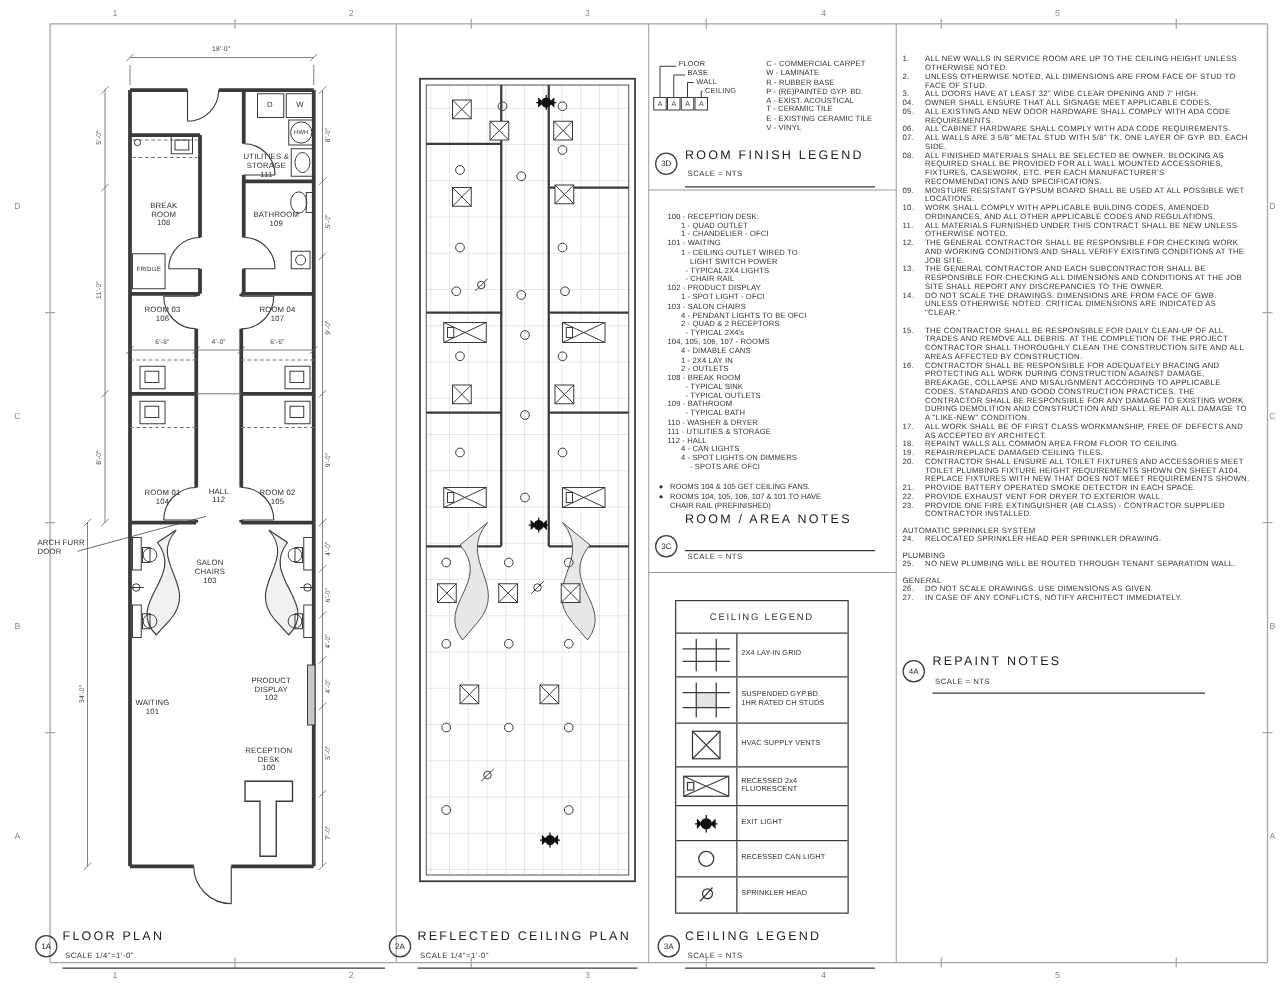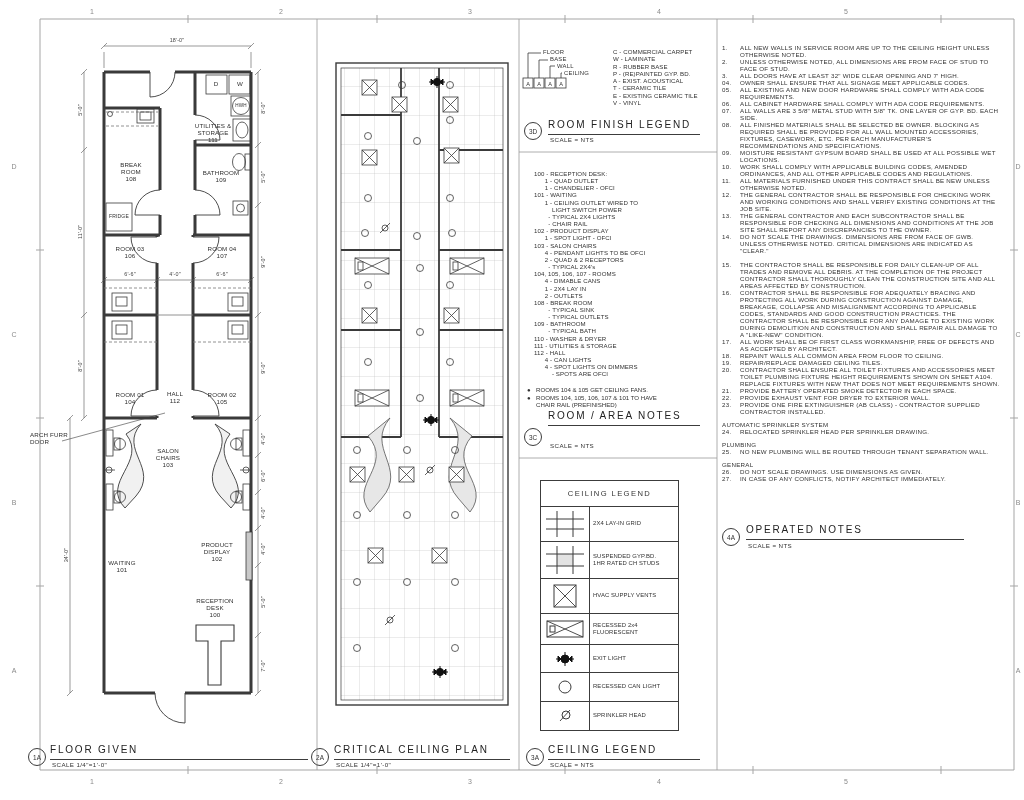--- a/index.html
+++ b/index.html
@@ -8,21 +8,21 @@
   svg{position:absolute;left:0;top:0;}
   .lbl{position:absolute;transform:translate(-50%,-50%);text-align:center;font-size:6.2px;
        line-height:1.15;letter-spacing:.15px;color:#2f2f2f;white-space:pre-line;}
   .lbl.v{transform:translate(-50%,-50%) rotate(-90deg);white-space:nowrap;}
   .lbl.left{transform:translate(0,-50%);text-align:left;}
   .dim{font-size:5.4px;color:#444;}
   .gridlbl{position:absolute;font-size:7px;color:#8a8a8a;transform:translate(-50%,-50%);}
   .refcirc{position:absolute;width:16px;height:16px;border:1px solid #3c3c3c;border-radius:50%;
            font-size:6.4px;display:flex;align-items:center;justify-content:center;color:#2f2f2f;}
   .dtitle{position:absolute;font-size:10px;letter-spacing:1.8px;color:#222;
-          border-bottom:1px solid #3c3c3c;padding-bottom:4px;white-space:nowrap;}
+          border-bottom:1px solid #3c3c3c;padding-bottom:19px;white-space:nowrap;}
   .dscale{position:absolute;font-size:6.2px;letter-spacing:.4px;color:#333;}
   .fin-entries{position:absolute;left:613px;top:48px;width:104px;font-size:6.1px;line-height:7.3px;letter-spacing:.1px;}
   .fin-diag-lbl{position:absolute;font-size:5.9px;letter-spacing:.2px;}
   .fin-box-letter{position:absolute;font-size:5.6px;transform:translate(-50%,-50%);}
   .ran-lines{position:absolute;left:534px;top:170px;width:182px;font-size:6.1px;line-height:7.15px;
              letter-spacing:.1px;}
   .ran-lines div{white-space:pre;}
   .ran-bullets{position:absolute;left:527px;top:386px;width:188px;font-size:6.1px;line-height:7.2px;}
   .bullet-row{display:flex;margin-bottom:1px;}
   .bullet-row .b{width:9px;flex:0 0 9px;}
@@ -689,37 +689,37 @@
 
         <div class="note">
           <span class="nn">27.</span>
           <span class="nt">IN CASE OF ANY CONFLICTS, NOTIFY ARCHITECT IMMEDIATELY.</span>
         </div>
       </div>
   </div>
 
   <div>
     <div class="refcirc" style="left:28px;top:748px">1A</div>
-    <div class="dtitle" style="left:50px;top:744px;width:258px">FLOOR GIVEN</div>
+    <div class="dtitle" style="left:50px;top:744px;width:258px">FLOOR PLAN</div>
     <div class="dscale" style="left:52px;top:761px">SCALE 1/4"=1'-0"</div>
 
     <div class="refcirc" style="left:311px;top:748px">2A</div>
-    <div class="dtitle" style="left:334px;top:744px;width:176px">CRITICAL  CEILING  PLAN</div>
+    <div class="dtitle" style="left:334px;top:744px;width:176px">REFLECTED  CEILING  PLAN</div>
     <div class="dscale" style="left:336px;top:761px">SCALE 1/4"=1'-0"</div>
 
     <div class="refcirc" style="left:526px;top:748px">3A</div>
     <div class="dtitle" style="left:548px;top:744px;width:152px">CEILING LEGEND</div>
     <div class="dscale" style="left:550px;top:761px">SCALE = NTS</div>
 
     <div class="refcirc" style="left:524px;top:122px">3D</div>
     <div class="dtitle" style="left:548px;top:119px;width:152px">ROOM FINISH LEGEND</div>
     <div class="dscale" style="left:550px;top:136px">SCALE = NTS</div>
 
     <div class="refcirc" style="left:524px;top:428px">3C</div>
     <div class="dtitle" style="left:548px;top:410px;width:152px">ROOM / AREA NOTES</div>
     <div class="dscale" style="left:550px;top:442px">SCALE = NTS</div>
 
     <div class="refcirc" style="left:722px;top:528px">4A</div>
-    <div class="dtitle" style="left:746px;top:524px;width:218px">OPERATED NOTES</div>
+    <div class="dtitle" style="left:746px;top:524px;width:218px">REPAINT NOTES</div>
     <div class="dscale" style="left:748px;top:542px">SCALE = NTS</div>
   </div>
 
 </div>
 
 </body></html>

